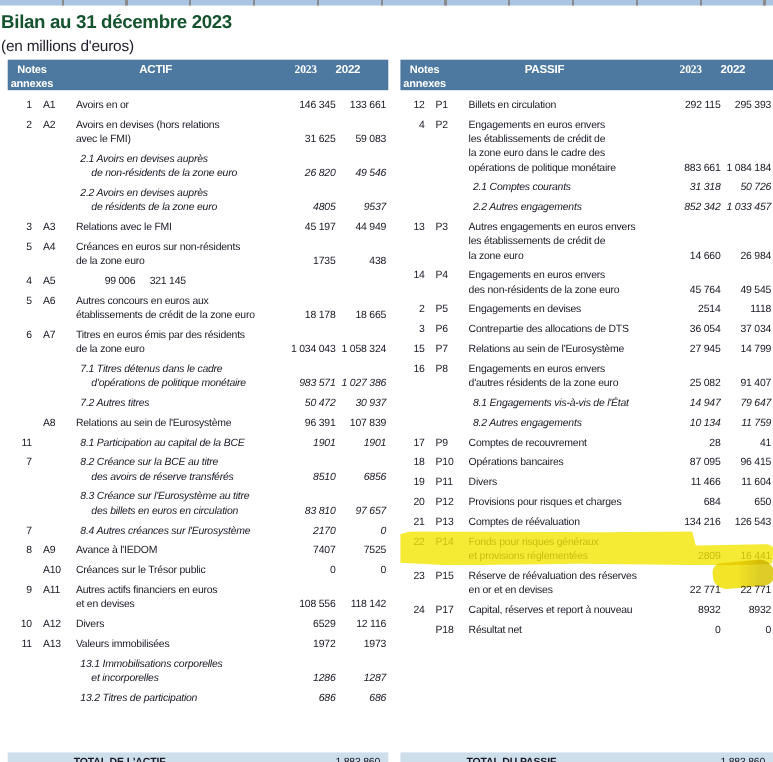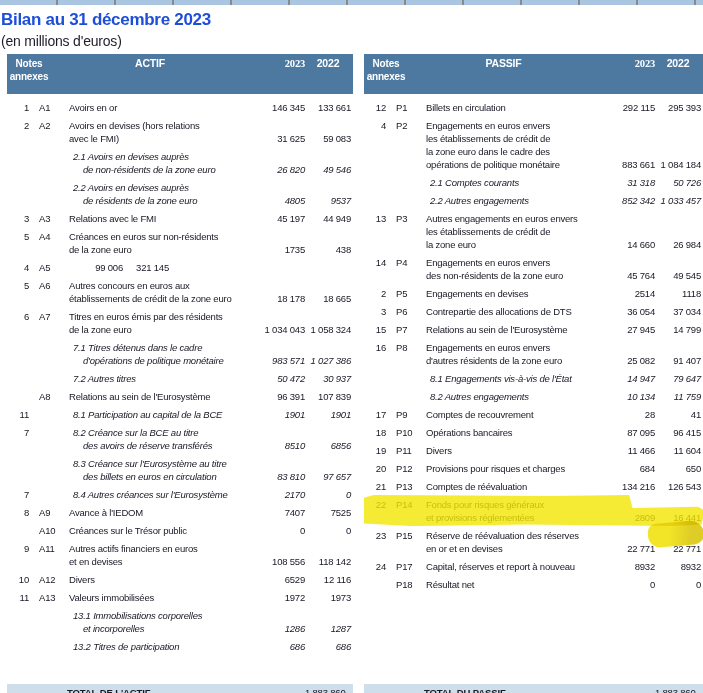--- a/index.html
+++ b/index.html
@@ -2,34 +2,34 @@
 <html><head>
 <meta charset="utf-8">
 <style>
   html,body{margin:0;padding:0;background:#fff;}
   .page{position:relative;width:703px;height:693px;overflow:hidden;background:#fff;
         font-family:"Liberation Sans",sans-serif;color:#181826;letter-spacing:-0.2px;}
   
   .ruler{height:5px;width:703px;background:#a9c5e2;
          background-image:repeating-linear-gradient(90deg,transparent 0,transparent 56px,#8a8a8a 56px,#8a8a8a 58px);}
   
-  .title{margin:5px 0 0 1px;font-size:17px;line-height:20px;font-weight:700;color:#1d4ed8;letter-spacing:-0.3px;}
+  .title{margin:5px 0 0 1px;font-size:17px;line-height:20px;font-weight:700;color:#14532d;letter-spacing:-0.3px;}
   .subtitle{margin:3px 0 5px 1px;font-size:14px;color:#1d1d2b;}
   
   .tables{display:flex;gap:11px;padding-left:7px;height:647px;overflow:hidden;}
   .bs-table{display:flex;flex-direction:column;height:647px;}
   .t-actif{width:346px;}
   .t-passif{width:339px;}
-  .t-head{background:#4d79a1;color:#fff;height:40px;box-sizing:border-box;
+  .t-head{background:#4d79a1;color:#fff;height:28px;box-sizing:border-box;
           display:flex;align-items:flex-start;padding:3px 2px 0 0;font-weight:700;font-size:10.5px;line-height:13px;}
   .h-notes{width:44px;text-align:center;font-size:10px;}
   .h-notes span{display:block;}
   .h-label{flex:1;text-align:center;}
   .h-v1{width:56px;text-align:right;font-family:Liberation Serif, serif;}
-  .h-v2{width:46px;text-align:center;}
+  .h-v2{width:46px;text-align:left;margin-left:17px;}
   .t-body{flex:1;padding-top:7px;overflow:hidden;}
   .row{display:flex;margin-bottom:5px;font-size:9.5px;line-height:13px;padding-right:2px;}
   .c-note{width:22px;text-align:right;align-self:flex-start;}
   .c-code{width:28px;margin-left:10px;align-self:flex-start;}
   .c-label{flex:1;padding-left:2px;white-space:pre;}
   .c-v1{width:56px;text-align:right;align-self:flex-end;}
   .c-v2{width:46px;text-align:right;align-self:flex-end;}
   .sub .c-label{padding-left:16px;text-indent:-10px;font-style:italic;}
   .sub .c-v1,.sub .c-v2{font-style:italic;}
   .t-total{margin-top:auto;height:17px;background:#cfdeeb;display:flex;align-items:center;

